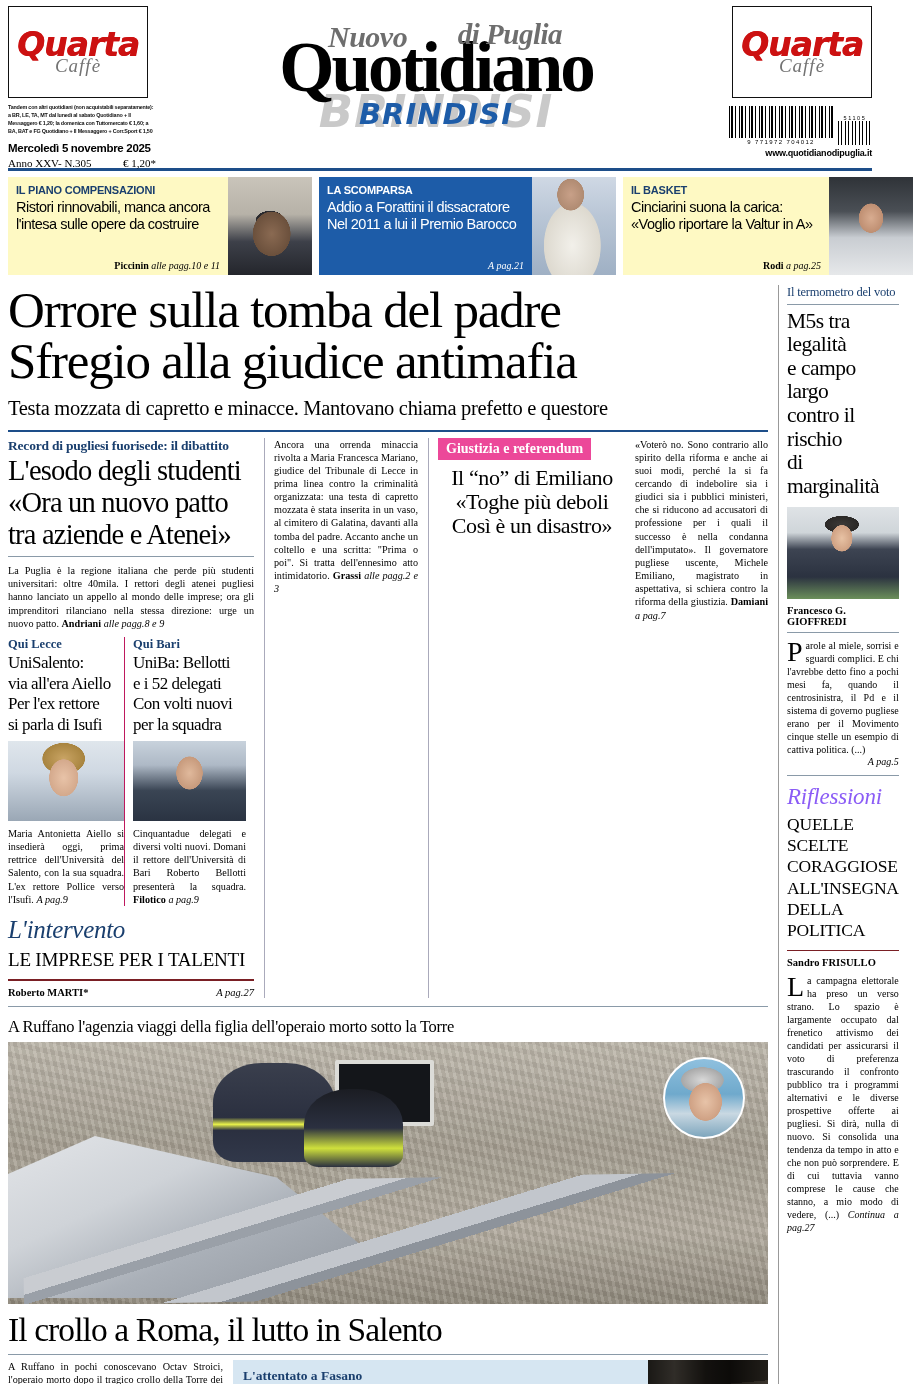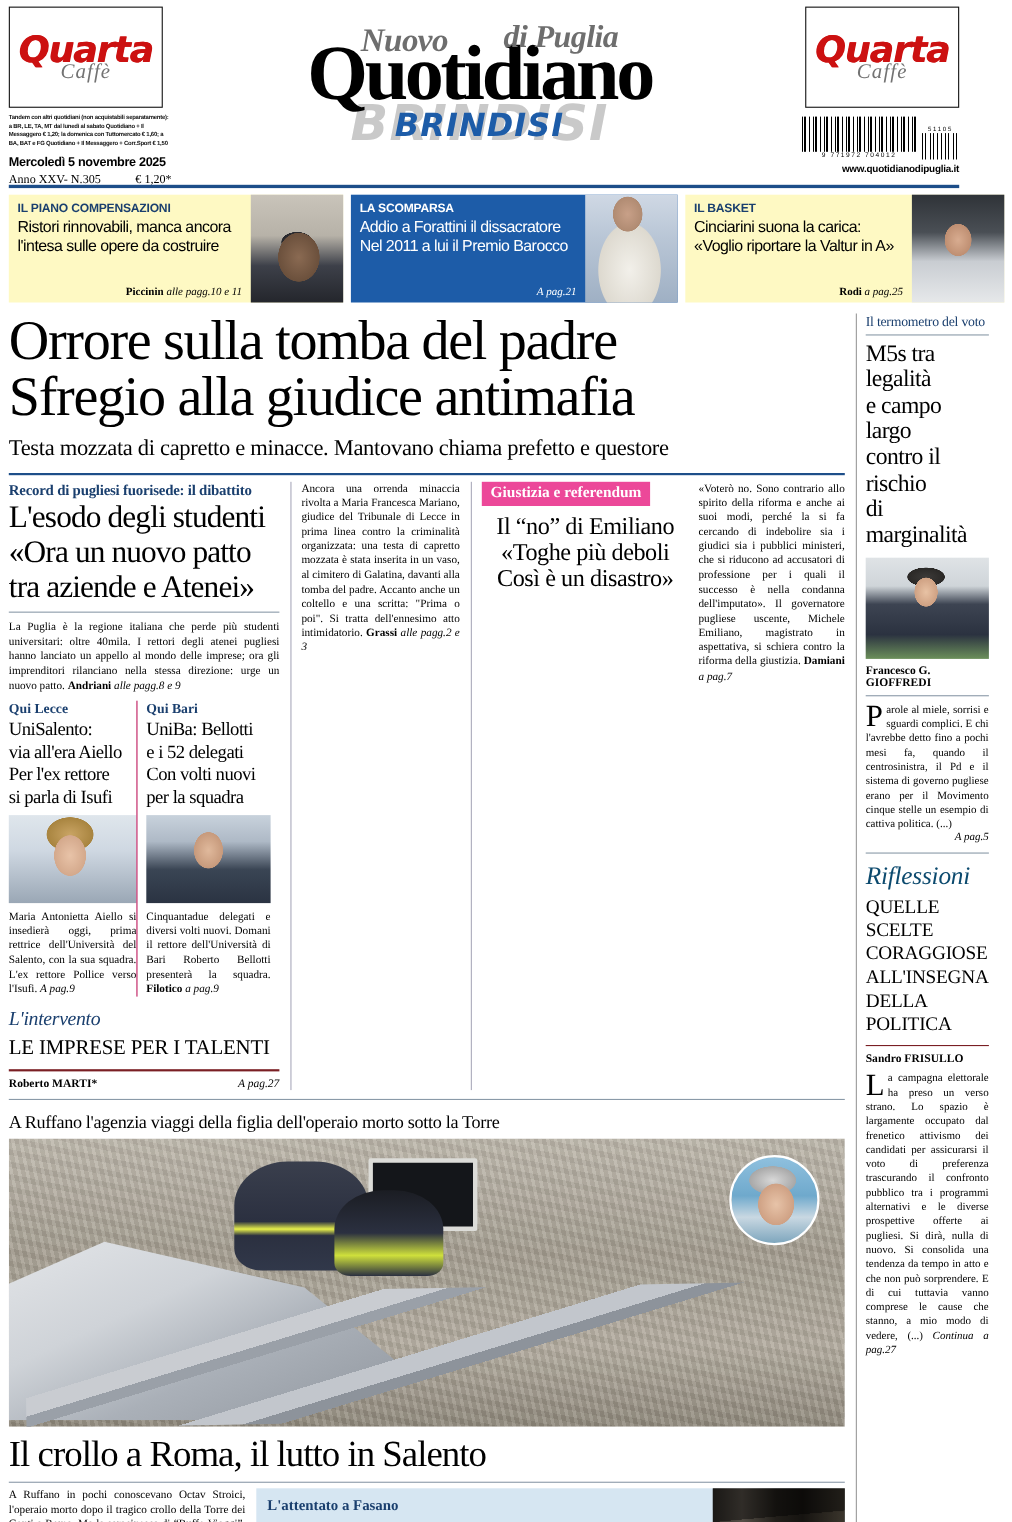--- a/index.html
+++ b/index.html
@@ -189,21 +189,21 @@
     background:
       radial-gradient(ellipse 20px 25px at 50% 40%, #e0b99c 0%, #c79a7c 65%, transparent 67%),
       linear-gradient(180deg,#c8d2dc 0%,#aeb9c6 30%,#3a4554 62%,#2a3342 100%);
   }
   .sub-body {
     font-family: "Liberation Serif", serif; font-size: 10.2px; line-height: 1.30;
     text-align: justify; margin-top: 6px;
   }
 
   .intervento {
-    font-family: "Liberation Serif", serif; font-style: italic; font-size: 18px;
+    font-family: "Liberation Serif", serif; font-style: italic; font-size: 25px;
     color: #1a3f6e; margin-top: 10px; letter-spacing: -0.3px;
   }
   .intervento-head {
     font-family: "Liberation Serif", serif; font-size: 19px; margin-top: 5px;
     letter-spacing: -0.2px;
   }
   .rule-maroon { height: 1.6px; background: #7a1f24; margin: 8px 0 6px 0; }
   .byline-row {
     display: flex; justify-content: space-between;
     font-family: "Liberation Serif", serif; font-size: 10.5px;
@@ -315,21 +315,21 @@
     font-family: "Liberation Serif", serif; font-size: 10px; line-height: 1.3;
     text-align: justify; margin-top: 6px;
   }
   .dropcap {
     float: left; font-family: "Liberation Serif", serif; font-size: 28px;
     line-height: 0.82; padding-right: 3px; padding-top: 2px;
   }
   .side-ref { font-family: "Liberation Serif", serif; font-style: italic; font-size: 10px; text-align: right; }
   .riflessioni {
     font-family: "Liberation Serif", serif; font-style: italic; font-size: 23px;
-    color: #0c4a6e; margin-top: 8px; letter-spacing: -0.2px;
+    color: #8b5cf6; margin-top: 8px; letter-spacing: -0.2px;
   }
   .rifl-head {
     font-family: "Liberation Serif", serif; font-size: 17.5px; line-height: 1.22;
     margin-top: 4px; letter-spacing: -0.2px;
   }
 </style>
 </head>
 <body>
 
 <div class="page">

